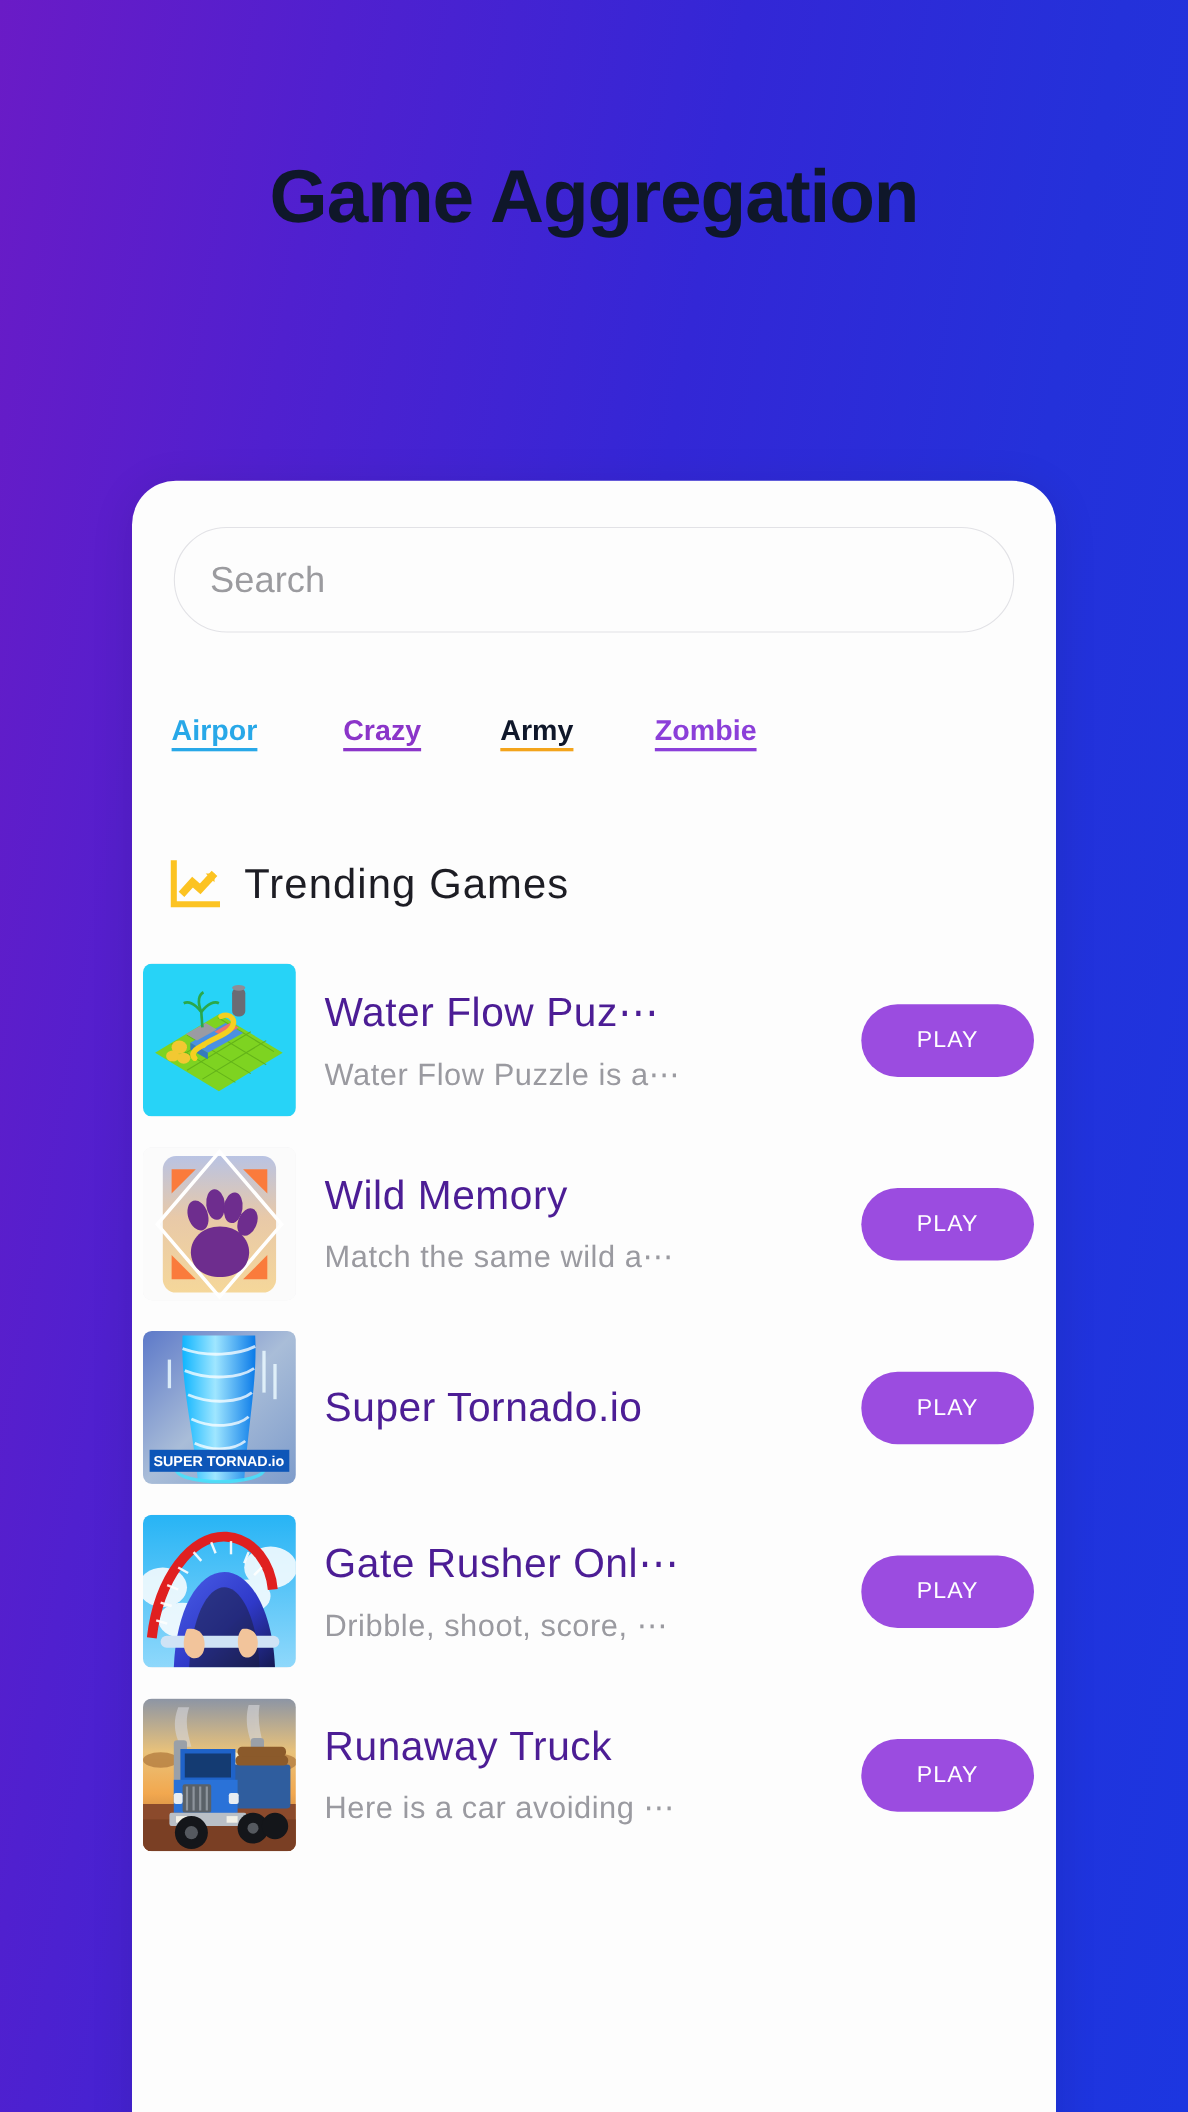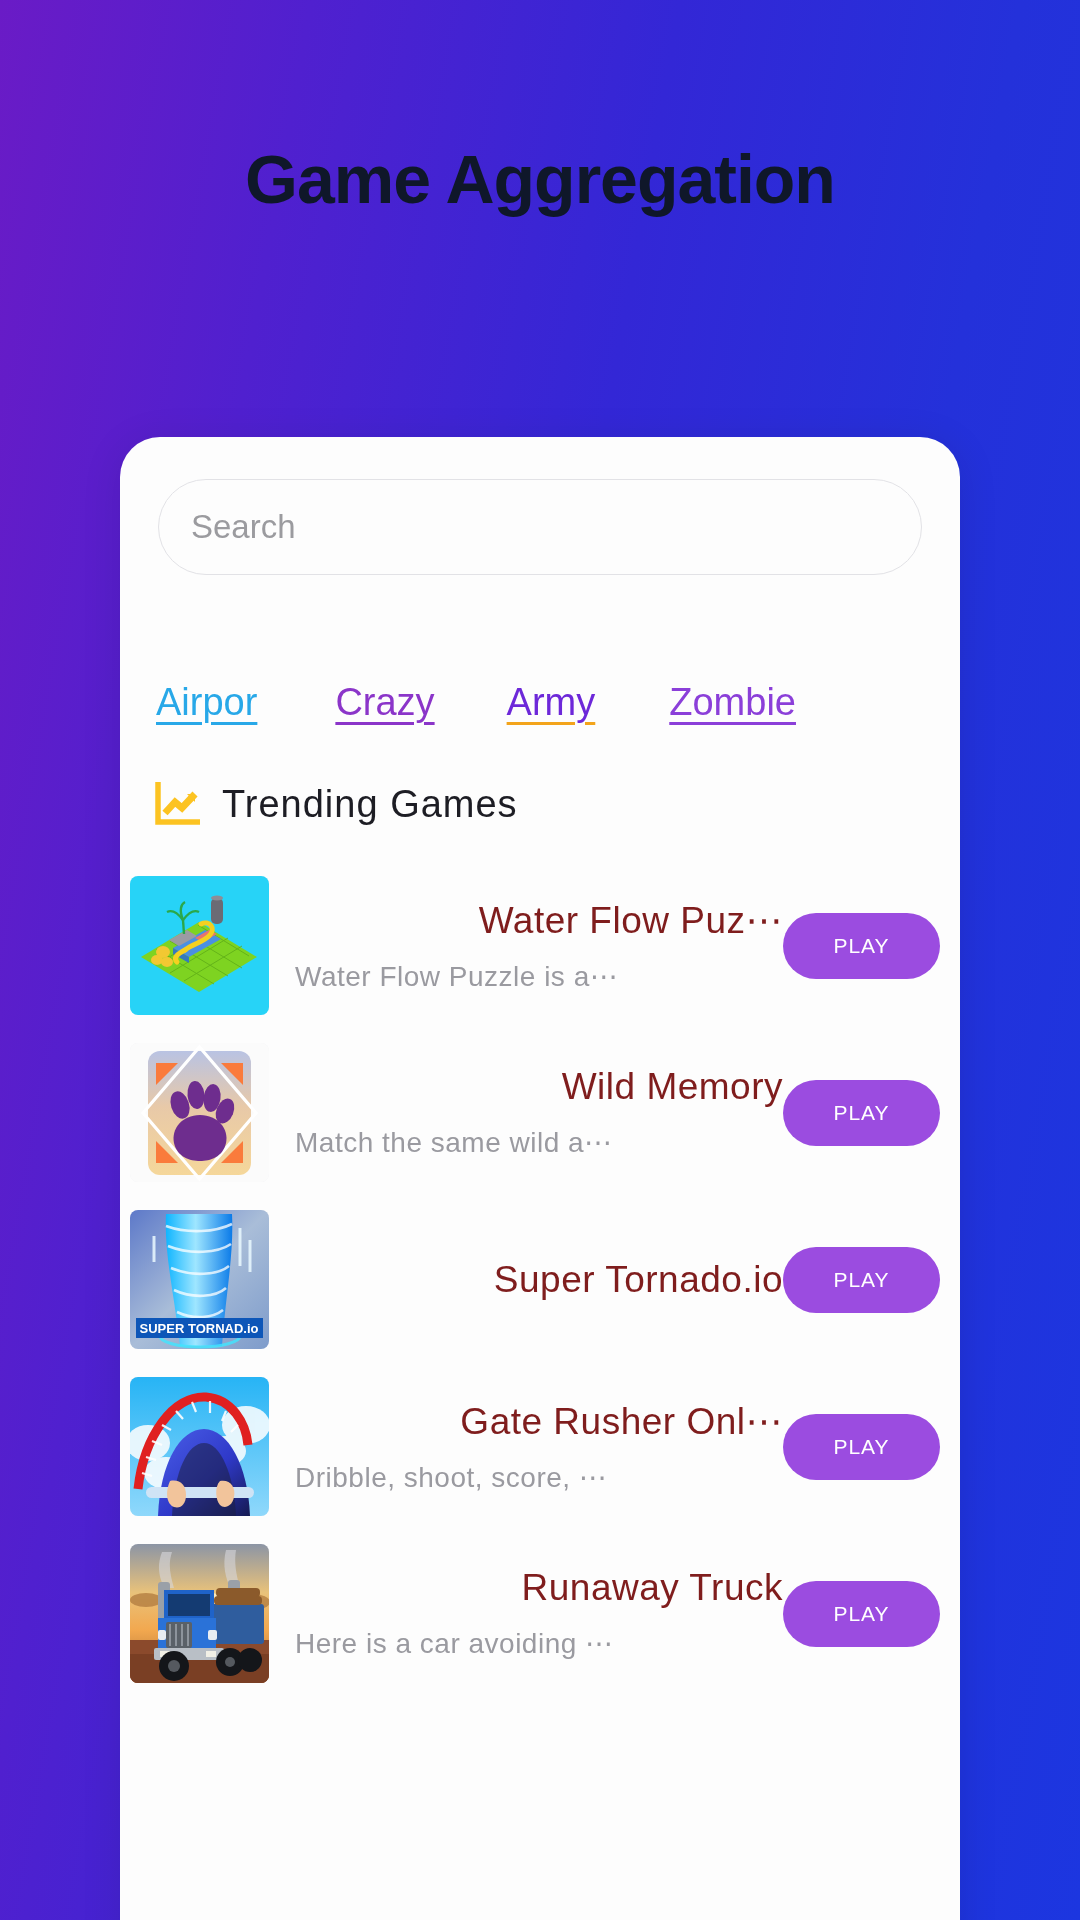--- a/index.html
+++ b/index.html
@@ -57,26 +57,27 @@
 
   
   .cats {
     position: absolute;
     left: 36px; top: 212px;
     width: 770px;
     display: flex;
     align-items: baseline;
   }
   .cat {
-    font-size: 38px;
+    font-size: 26px;
     text-decoration: underline;
     text-underline-offset: 7px;
     text-decoration-thickness: 2.5px;
     cursor: pointer;
     white-space: nowrap;
+    font-weight: bold;
   }
   .cat-0 { margin-right: 78px; }
   .cat-1 { margin-right: 72px; }
   .cat-2 { margin-right: 74px; }
 
   
   .trend-head {
     position: absolute;
     left: 34px; top: 345px;
     display: flex;
@@ -103,25 +104,24 @@
     width: 139px; height: 139px;
     border-radius: 8px;
     flex: 0 0 139px;
     overflow: hidden;
     position: relative;
     background: #f2f2f4;
   }
   .meta { flex: 1 1 auto; margin-left: 26px; min-width: 0; }
   .g-title {
     font-size: 37px;
-    color: #7f1d1d;
+    color: #4c1d95;
     letter-spacing: .5px;
     white-space: nowrap;
     overflow: hidden;
-    text-align: right;
   }
   .g-desc {
     margin-top: 18px;
     font-size: 28px;
     color: #9a9aa0;
     letter-spacing: .5px;
     white-space: nowrap;
     overflow: hidden;
   }
   .play-btn {
@@ -148,21 +148,21 @@
 
 <div class="card">
 
   <div class="search-wrap">
     <input class="search-input" type="text" placeholder="Search" style="">
   </div>
 
   <div class="cats">
     <a class="cat cat-0" href="#" style="color: rgb(40, 168, 232); text-decoration-color: rgb(40, 168, 232);">Airpor</a>
     <a class="cat cat-1" href="#" style="color: rgb(139, 53, 201); text-decoration-color: rgb(139, 53, 201);">Crazy</a>
-    <a class="cat cat-2" href="#" style="color: #6d28d9; text-decoration-color: rgb(243, 164, 27); margin-top: 32px;">Army</a>
+    <a class="cat cat-2" href="#" style="color: #0f172a; text-decoration-color: rgb(243, 164, 27);">Army</a>
     <a class="cat cat-3" href="#" style="color: rgb(139, 63, 217); text-decoration-color: rgb(139, 63, 217);">Zombie</a>
   </div>
 
   <div class="trend-head">
     <span>
       <svg class="trend-icon" viewBox="0 0 46 44">
         <path d="M4 2 L4 40 L44 40" fill="none" stroke="#fcc322" stroke-width="5.5" stroke-linecap="square"></path>
         <path d="M11 31 L21 20 L28 26 L41 12" fill="none" stroke="#fcc322" stroke-width="7" stroke-linejoin="miter" stroke-linecap="butt"></path>
         <path d="M41 12 L41 20 L33 12 Z" fill="#fcc322"></path>
       </svg>

